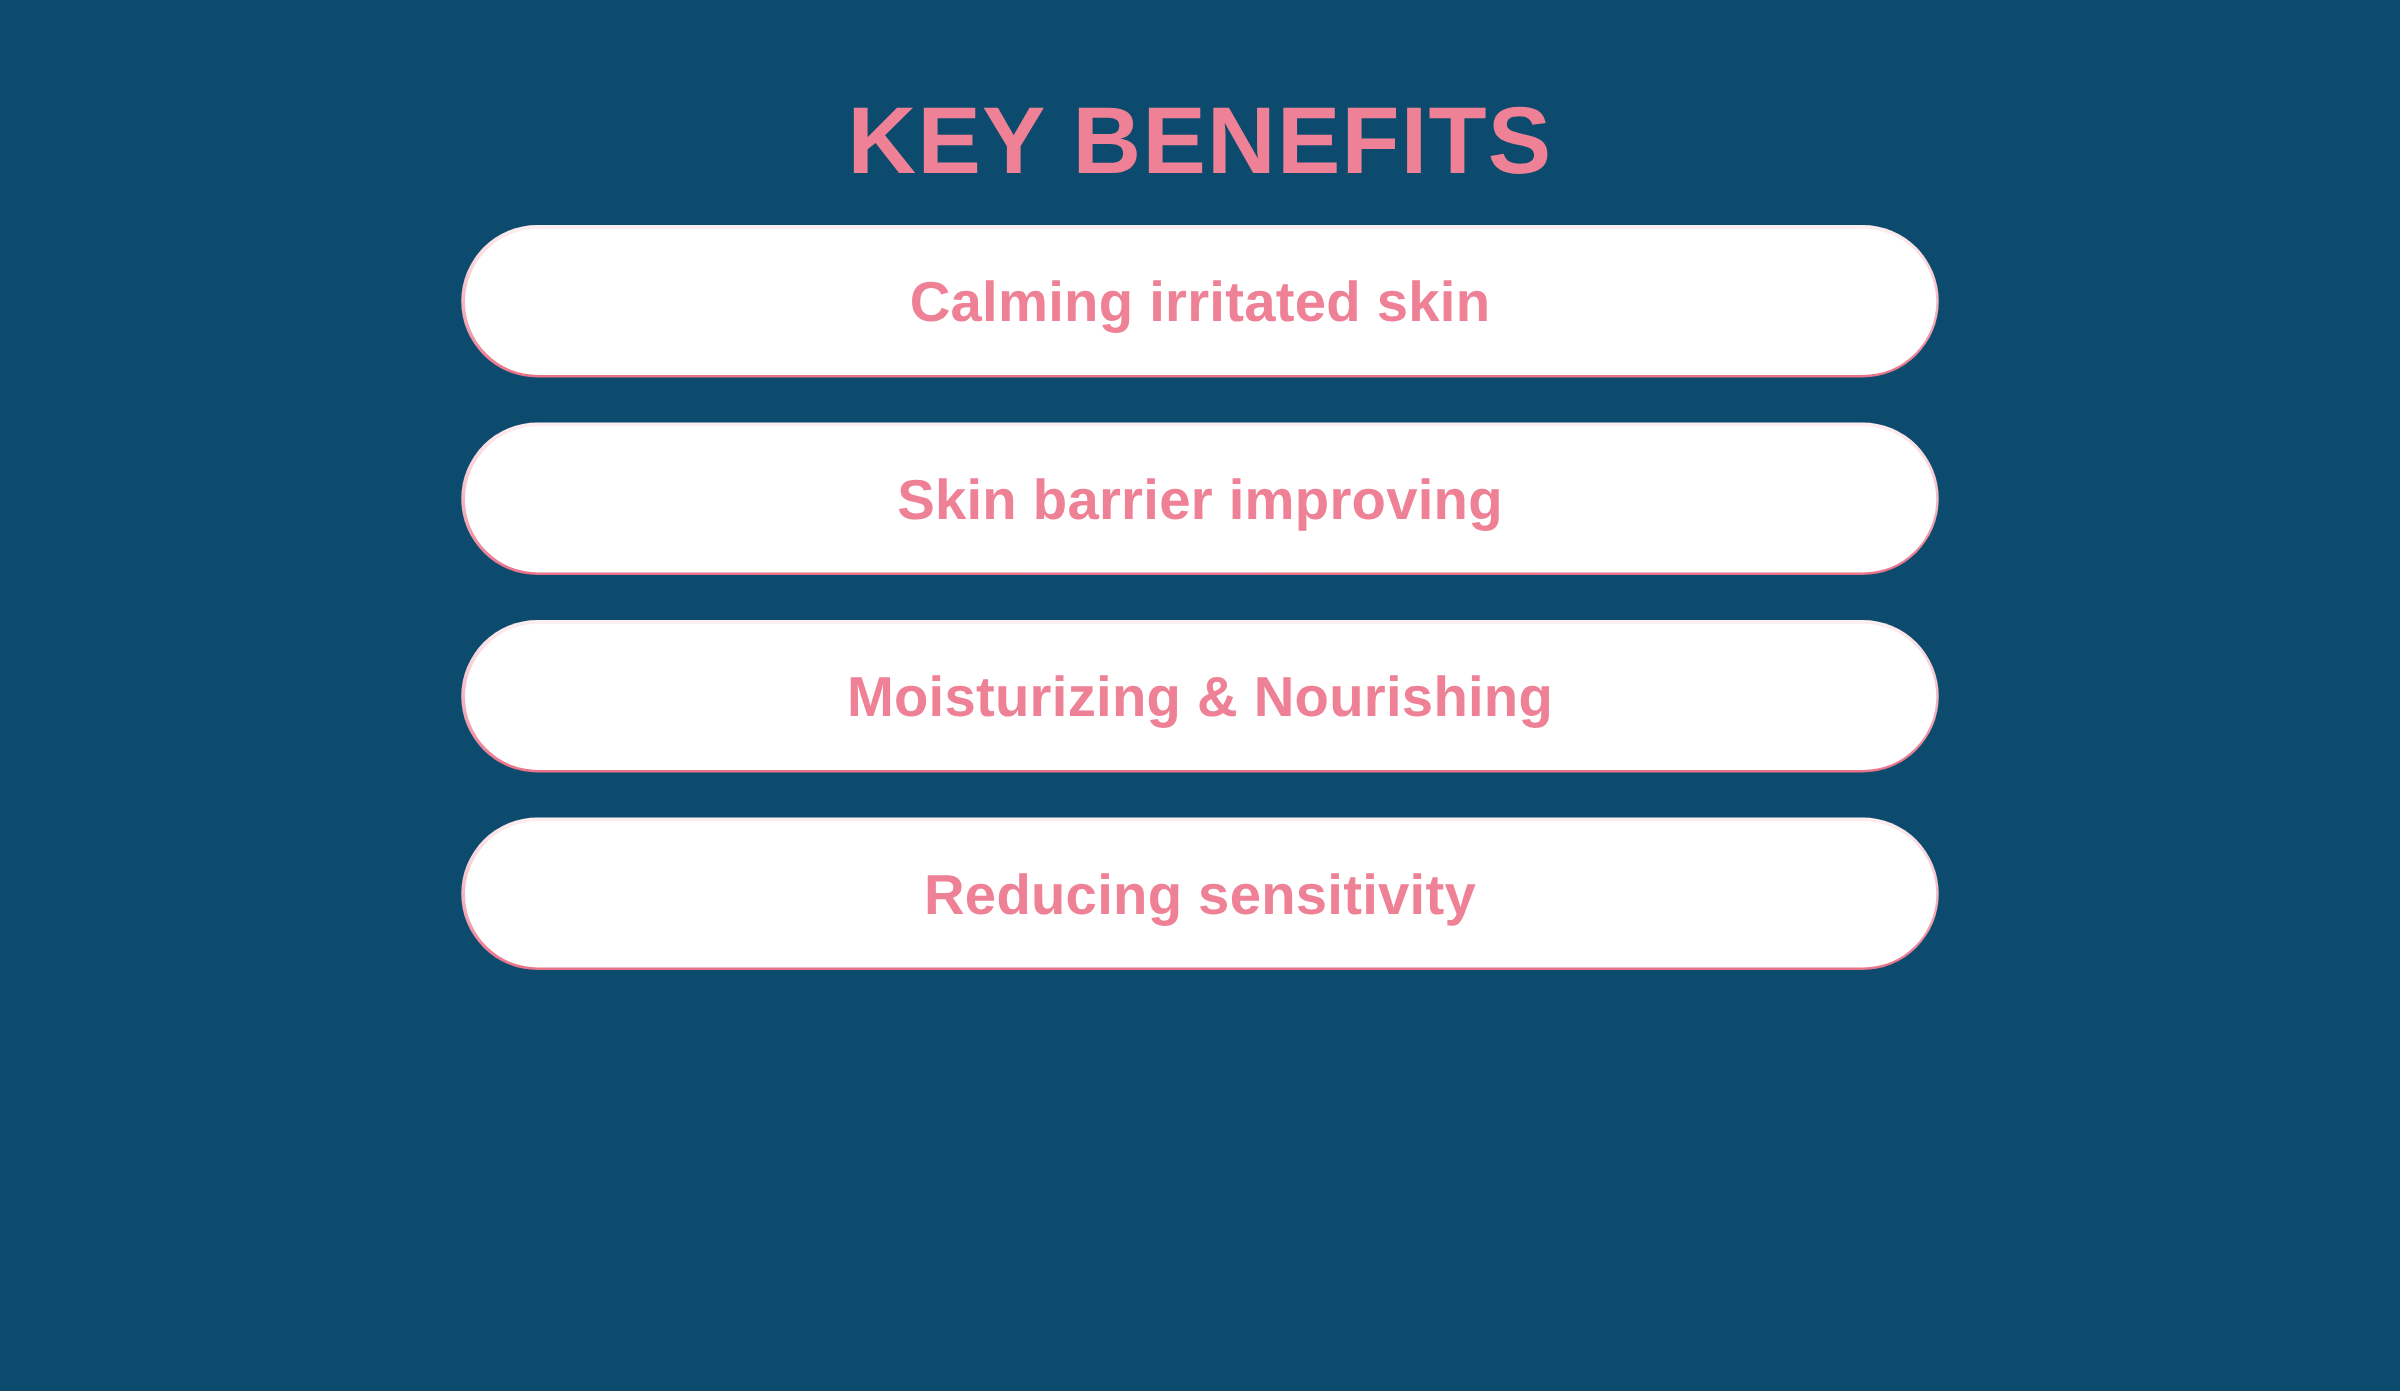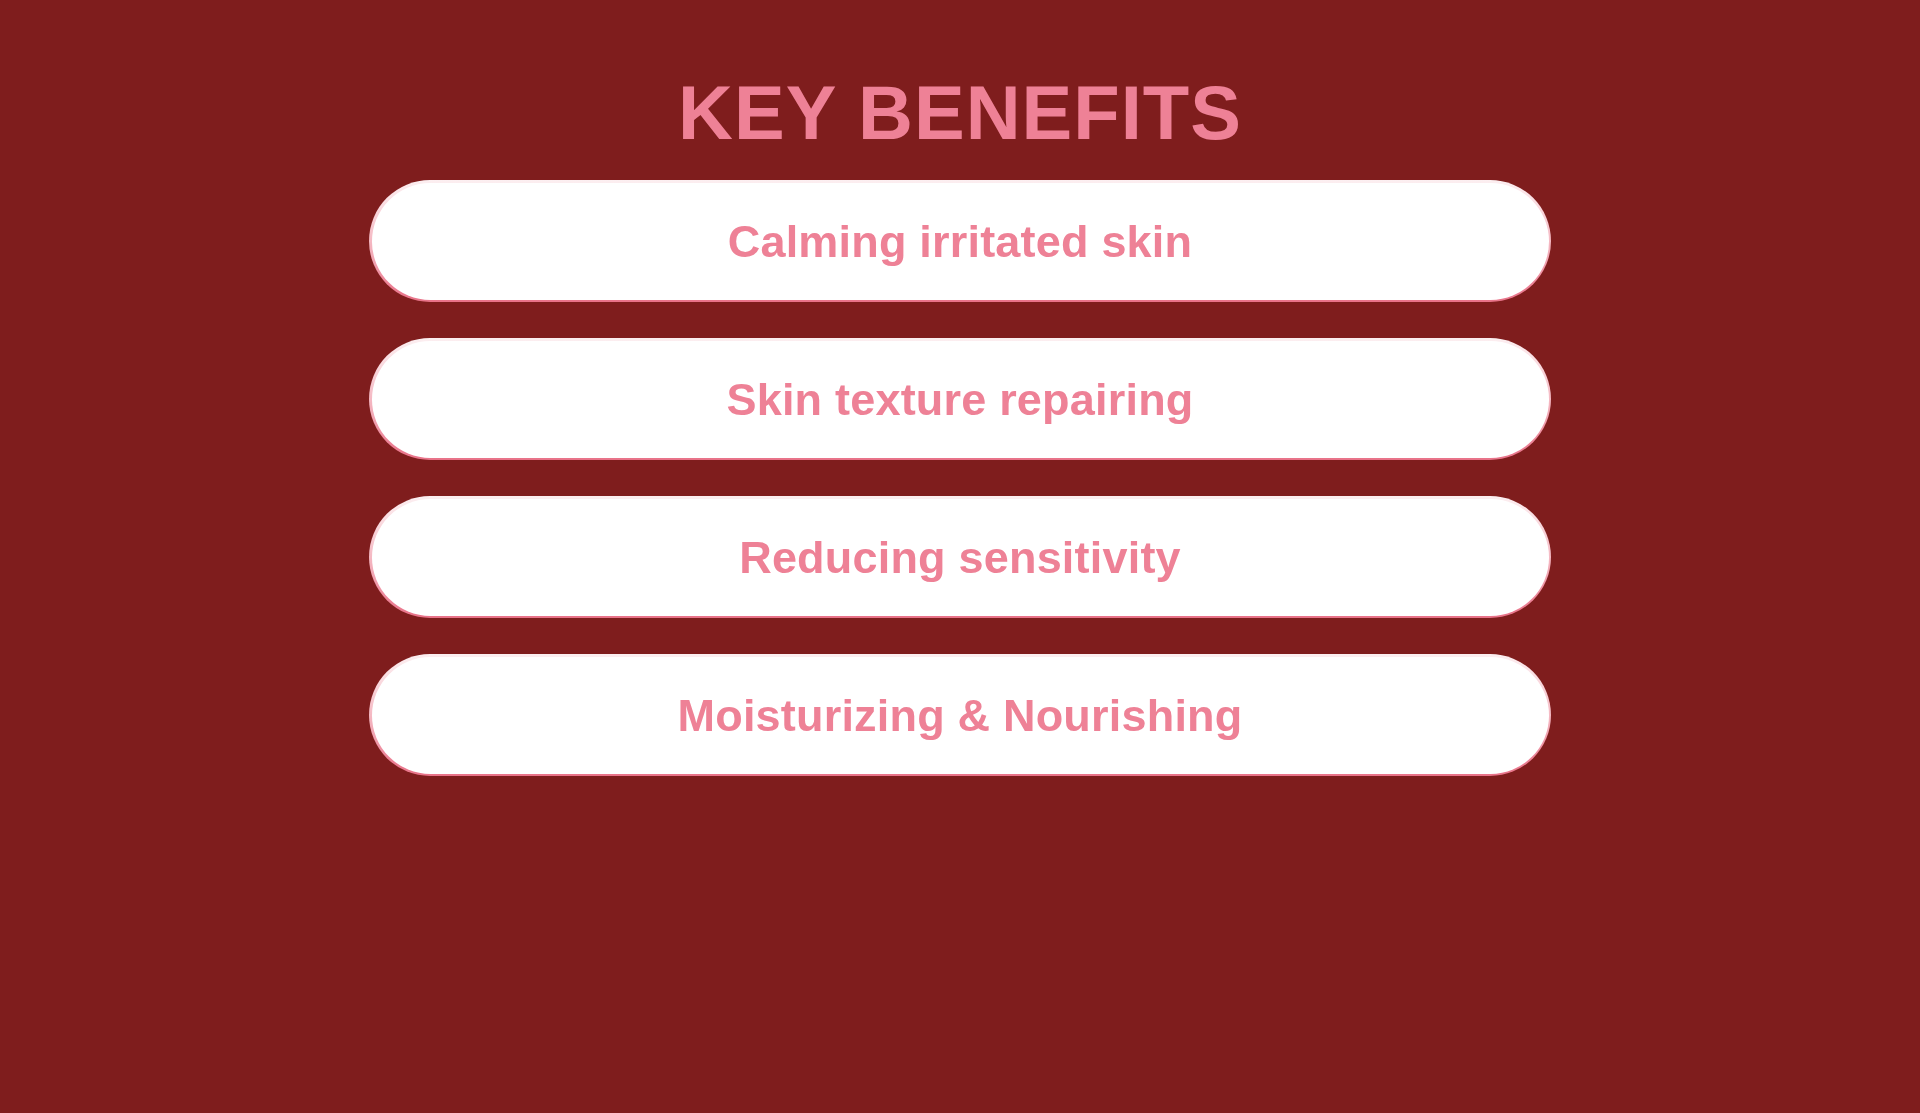--- a/index.html
+++ b/index.html
@@ -12,21 +12,21 @@
     height: 1113px;
     overflow: hidden;
     font-family: "Liberation Sans", sans-serif;
     -webkit-font-smoothing: antialiased;
   }
 
   .page {
     position: relative;
     width: 1920px;
     height: 1113px;
-    background: #7f1d1d;
+    background: #0c4a6e;
     box-sizing: border-box;
   }
 
   
   .title-wrap {
     position: absolute;
     left: 0;
     top: 24px;
     width: 1920px;
     text-align: center;
@@ -107,27 +107,27 @@
   </div>
 
   <div class="benefits-list">
 
     <div class="benefit-pill">
       <span class="benefit-label">Calming irritated skin</span>
     </div>
 
 
     <div class="benefit-pill">
-      <span class="benefit-label">Skin texture repairing</span>
+      <span class="benefit-label">Skin barrier improving</span>
     </div>
 
 
     <div class="benefit-pill">
-      <span class="benefit-label">Reducing sensitivity</span>
+      <span class="benefit-label">Moisturizing &amp; Nourishing</span>
     </div>
 
     <div class="benefit-pill">
-      <span class="benefit-label">Moisturizing &amp; Nourishing</span>
+      <span class="benefit-label">Reducing sensitivity</span>
     </div>
 
   </div>
 
 </div>
 
 </body></html>

